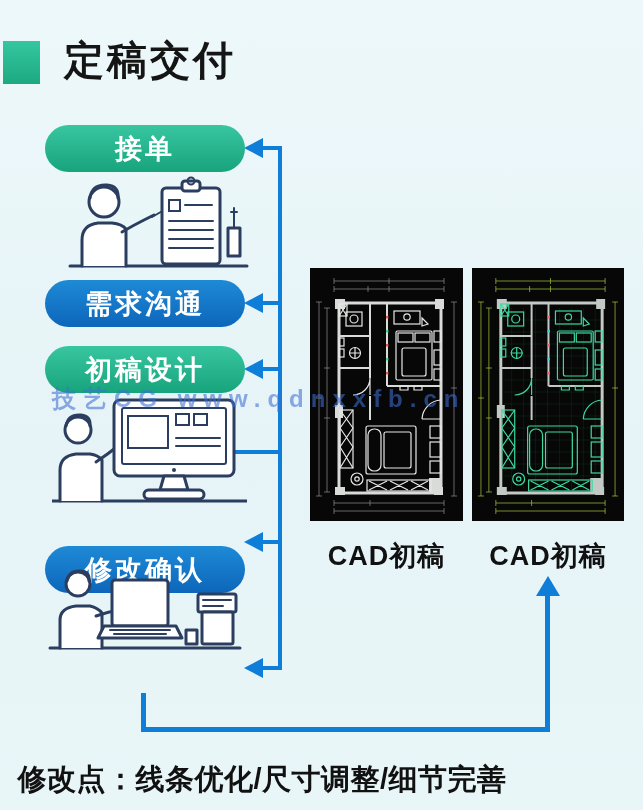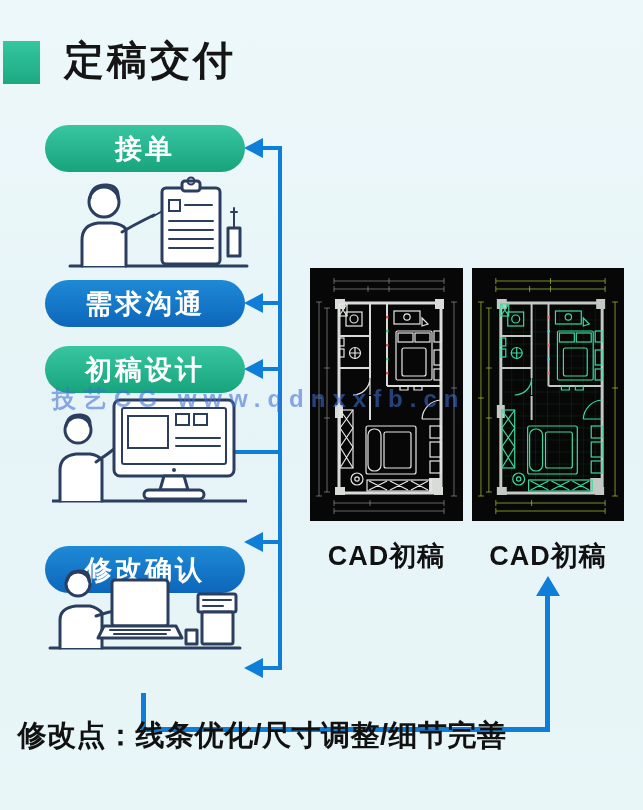--- a/index.html
+++ b/index.html
@@ -64,21 +64,21 @@
   .cap-1{left:310px;width:153px;}
   .cap-2{left:465px;width:166px;}
 
   
   .watermark{position:absolute;left:0;top:383px;width:643px;white-space:nowrap;
         padding-left:52px;box-sizing:border-box;overflow:hidden;
         font-size:24px;font-weight:700;letter-spacing:7px;
         color:rgba(62,110,210,0.58);z-index:30;}
 
   
-  .footer-note{position:absolute;left:0;top:716px;width:524px;text-align:center;
+  .footer-note{position:absolute;left:0;top:760px;width:524px;text-align:center;
         font-size:29px;font-weight:800;color:#111;letter-spacing:0.5px;}
 </style>
 </head>
 <body>
 
 <div id="page">
 
   <div class="accent-square"></div>
   <div class="page-title">定稿交付</div>
 

